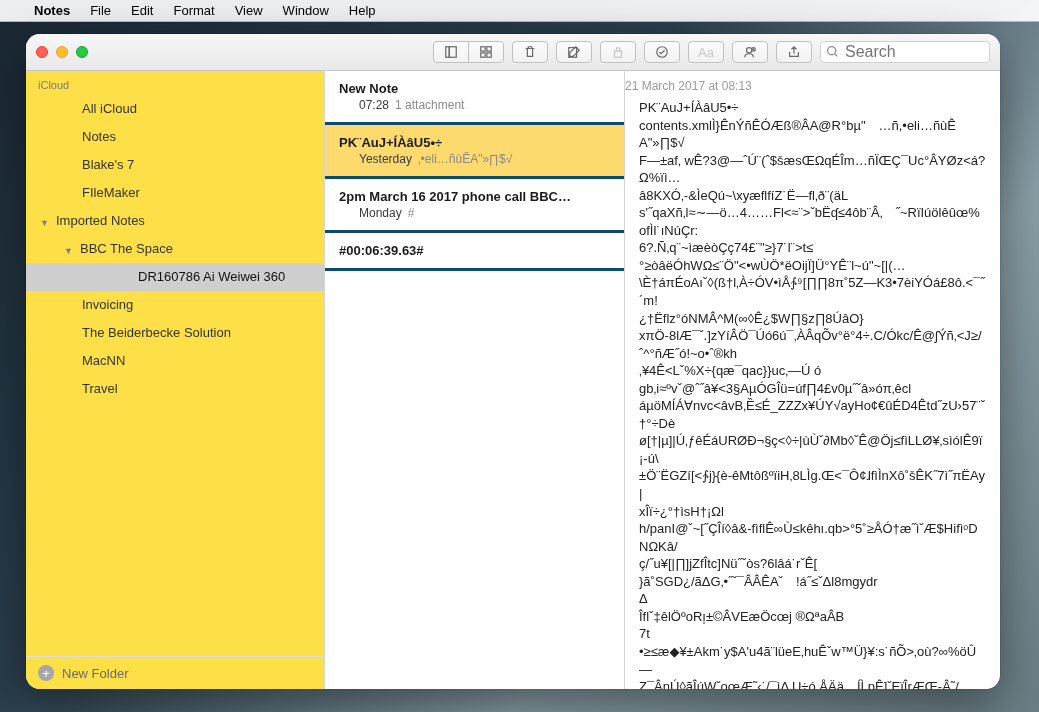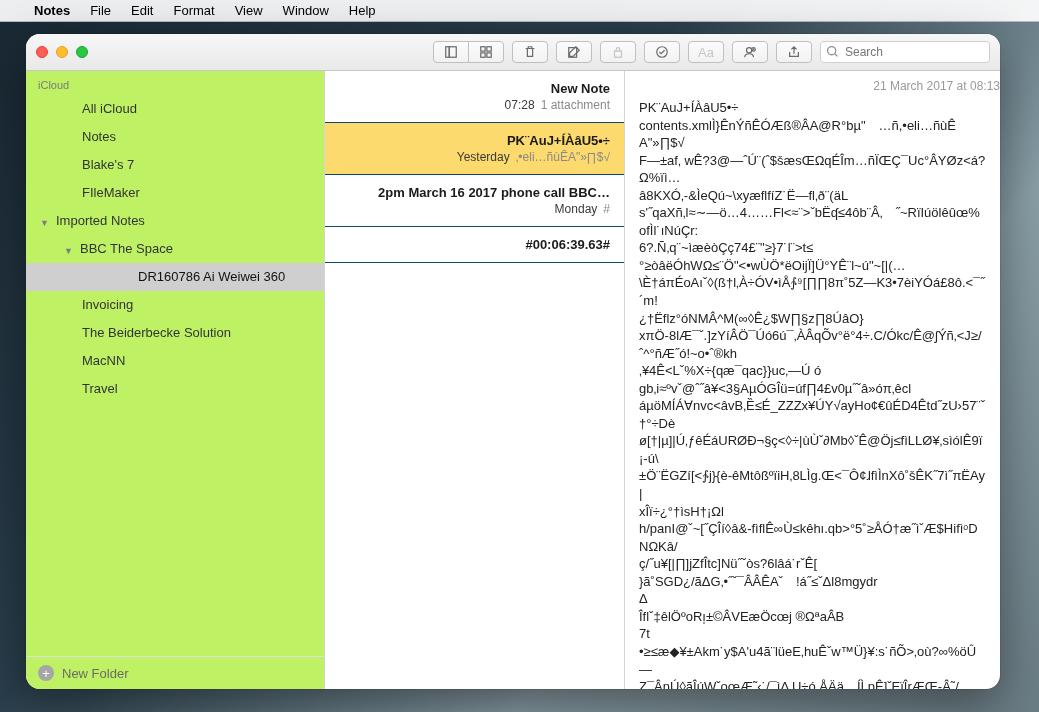--- a/index.html
+++ b/index.html
@@ -20,48 +20,48 @@
 .tr-red{background:#ff5f57;border:1px solid #e24238;} .tr-yel{background:#ffbd2e;border:1px solid #e1a325;} .tr-grn{background:#28c940;border:1px solid #1ba332;}
 .tb-group{display:flex;gap:0;margin-left:4px;}
 .tb-btn{height:22px;min-width:36px;padding:0 9px;background:linear-gradient(#fcfcfc,#f2f2f2);border:1px solid #c0c0c0;border-radius:4px;display:flex;align-items:center;justify-content:center;color:#6b6b6b;}
 .tb-group .tb-btn{border-radius:0;margin-left:-1px;}
 .tb-group .tb-btn:first-child{border-top-left-radius:4px;border-bottom-left-radius:4px;margin-left:0;}
 .tb-group .tb-btn:last-child{border-top-right-radius:4px;border-bottom-right-radius:4px;}
 .tb-btn svg{width:14px;height:14px;stroke:#6b6b6b;stroke-width:1.4;fill:none;}
 .tb-btn.dim svg{stroke:#c6c6c6;}
 .tb-btn.dim{color:#c6c6c6;}
 .search{flex:1;max-width:170px;margin-left:auto;}
-.search input{width:100%;height:22px;border:1px solid #cfcfcf;border-radius:4px;padding:0 6px 0 24px;font-size:12px;color:#0f172a;background:#fff;}
+.search input{width:100%;height:22px;border:1px solid #cfcfcf;border-radius:4px;padding:0 6px 0 24px;font-size:16px;color:#0f172a;background:#fff;}
 .search .wrap{position:relative;}
 .search .mag{position:absolute;left:6px;top:4px;color:#8f8f8f;}
 
 
 .content{flex:1;display:flex;min-height:0;}
-.sidebar{width:299px;background:#bef264;border-right:1px solid #d4d4d4;display:flex;flex-direction:column;}
+.sidebar{width:299px;background:#fde047;border-right:1px solid #d4d4d4;display:flex;flex-direction:column;}
 .side-scroll{flex:1;overflow:auto;padding-top:4px;}
 .side-head{font-size:11px;color:#7a7a7a;padding:4px 12px 4px 12px;}
 .side-item{font-size:13px;color:#333;padding:4px 10px 4px 40px;line-height:20px;white-space:nowrap;overflow:hidden;text-overflow:ellipsis;}
 .lvl0{padding-left:56px;} .lvl1{padding-left:30px;position:relative;} .lvl2{padding-left:54px;position:relative;} .lvl3{padding-left:112px;}
 .disclose{position:absolute;left:14px;top:6px;font-size:9px;color:#7d7d7d;transform:rotate(0);}
 .lvl2 .disclose{left:38px;}
 .side-item.sel{background:#cfcfcf;color:#111;}
 .side-foot{border-top:1px solid #dedede;padding:8px 12px;display:flex;align-items:center;gap:8px;color:#6a6a6a;font-size:13px;}
 .side-foot .pls{width:16px;height:16px;border-radius:50%;background:#a6a6a6;color:#fff;display:flex;align-items:center;justify-content:center;font-size:13px;line-height:1;}
 
 
 .nlist{width:300px;border-right:1px solid #d4d4d4;background:#fff;overflow-y:auto;}
-.ncard{padding:10px 14px;border-bottom:1px solid #0c4a6e;text-align:right;}
+.ncard{padding:10px 14px;border-bottom:3px solid #0c4a6e;}
 .ncard .t{font-size:13px;font-weight:600;color:#1b1b1b;white-space:nowrap;overflow:hidden;text-overflow:ellipsis;}
 .ncard .s{font-size:12px;color:#8a8a8a;margin-top:2px;white-space:nowrap;overflow:hidden;text-overflow:ellipsis;}
 .ncard .s .d{color:#3a3a3a;margin-right:6px;margin-left:20px;}
 .ncard.sel{background:#fcda6e;}
 
 
 .editor{flex:1;display:flex;flex-direction:column;min-width:0;}
-.ed-date{font-size:12px;color:#9a9a9a;text-align:right;padding:8px 0 6px;}
+.ed-date{font-size:12px;color:#9a9a9a;text-align:left;padding:8px 0 6px;}
 .ed-body{flex:1;overflow:auto;padding:0 14px 14px;font-size:13px;color:#222;line-height:1.35;white-space:pre-wrap;word-break:break-all;}
 </style>
 </head>
 <body>
 
 <div class="menubar">
   <span class="apple"></span>
   <span style="font-weight:600">Notes</span>
   <span>File</span>
   <span>Edit</span>

